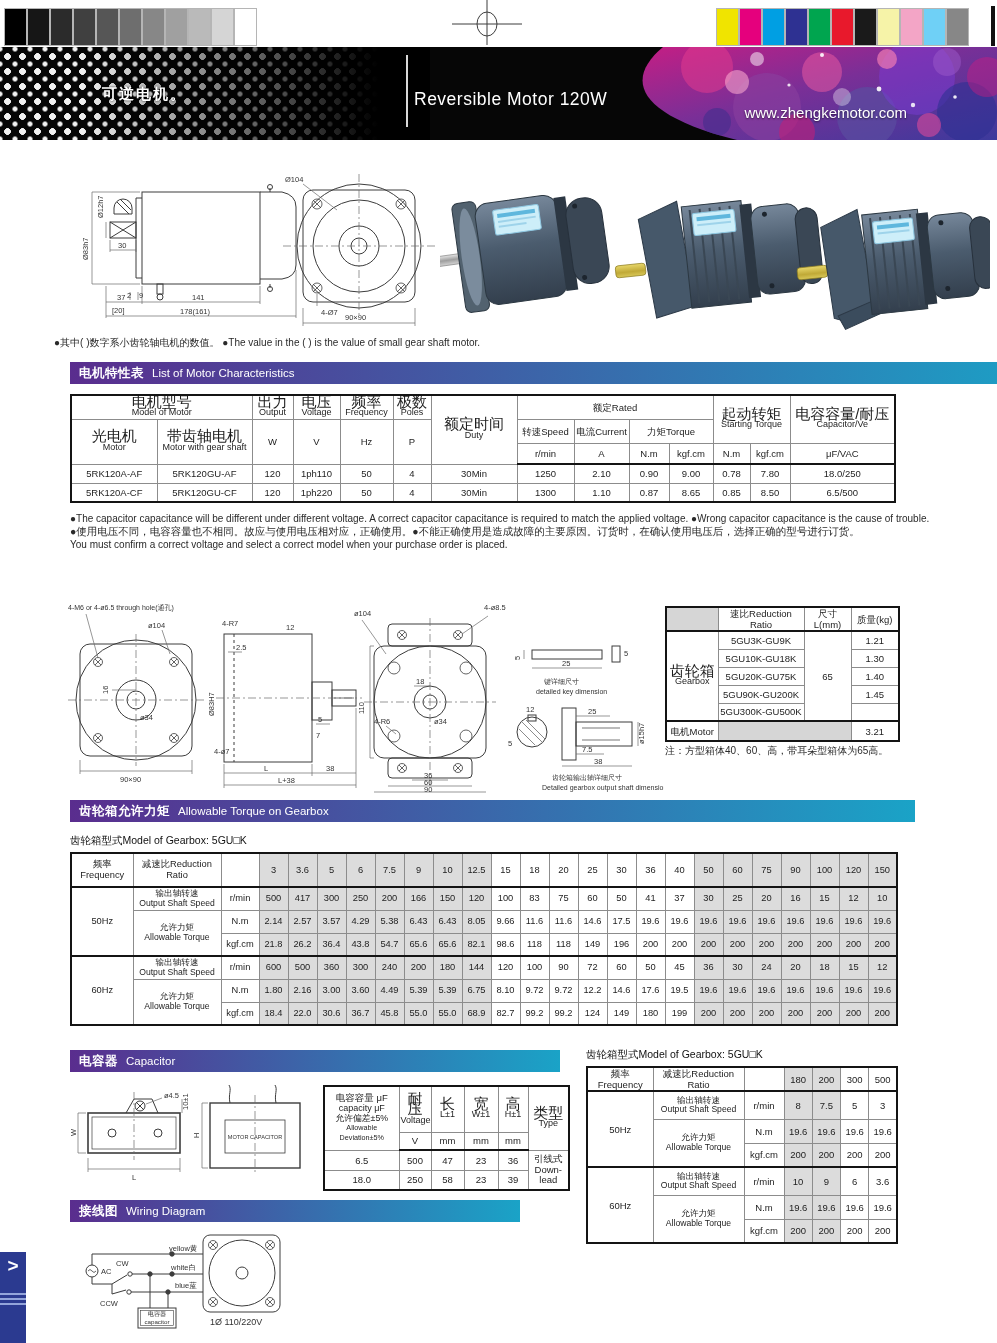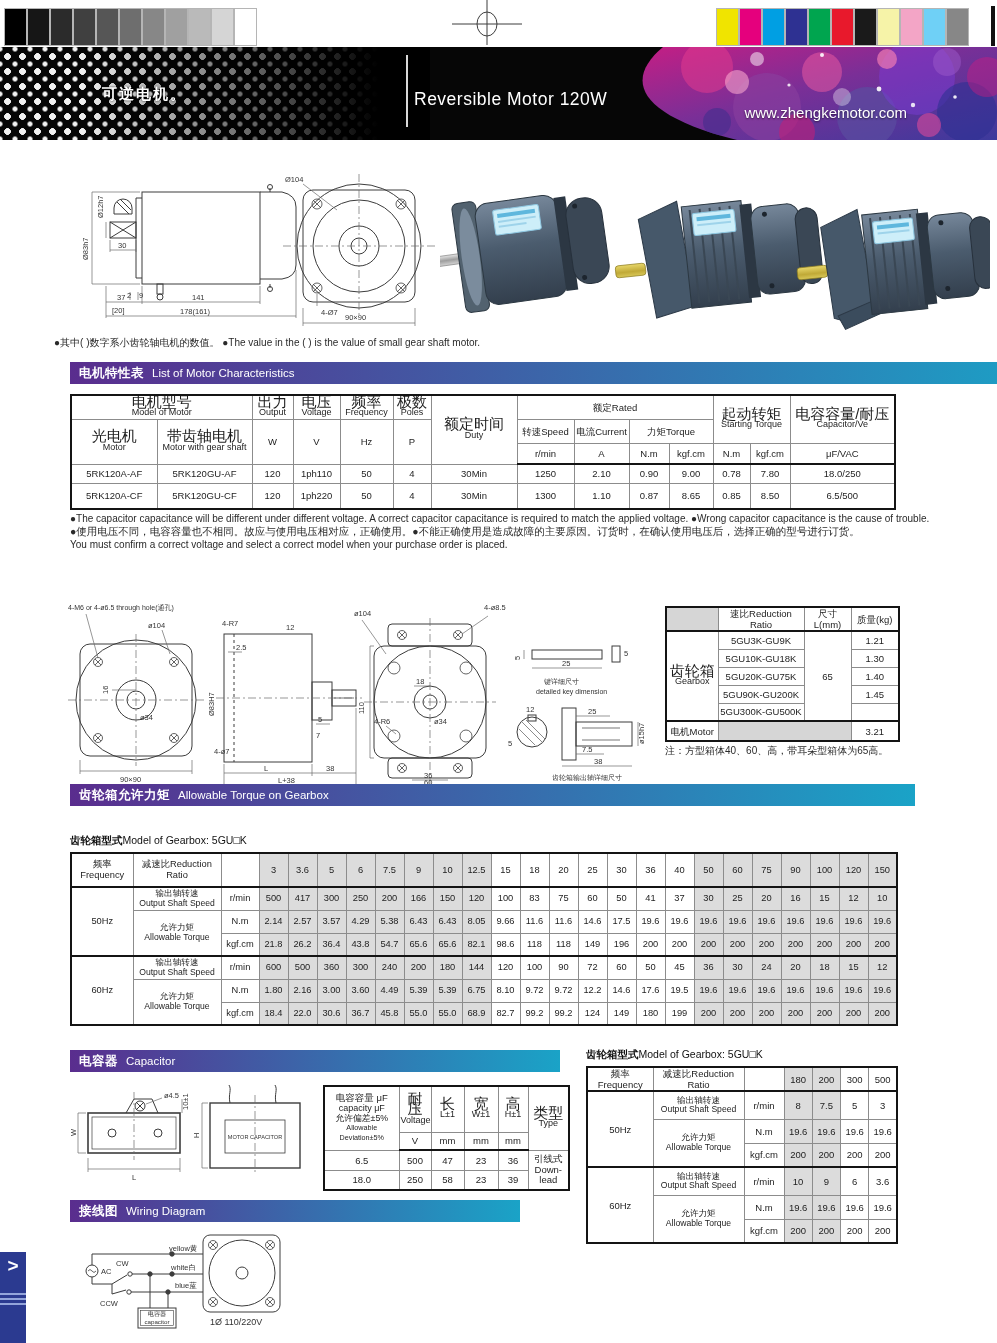--- a/index.html
+++ b/index.html
@@ -24,21 +24,21 @@
 .art{position:absolute;right:0;top:0;width:380px;height:93px}
 .website{position:absolute;right:90px;top:57px;color:#fff;font-size:15px;text-shadow:0 1px 2px rgba(0,0,0,.6)}
 
 .bar{position:absolute;height:22px;background:linear-gradient(90deg,#5a2d8e,#1aa3c7);color:#fff;display:flex;align-items:center;padding-left:9px}
 .bar .cn{font-weight:bold;font-size:12.5px;letter-spacing:.5px}
 .bar .en{font-size:11.5px;margin-left:8px}
 
 .note{position:absolute;font-size:10px;color:#2a2a2a}
 .note .ln{display:block;line-height:13px}
 .subtitle{position:absolute;font-size:10.5px;color:#111;white-space:nowrap}
-.subtitle b{font-weight:bold}
+.subtitle b{font-weight:normal}
 
 table{border-collapse:collapse;table-layout:fixed;position:absolute;background:#fff}
 .t{border:2px solid #141414}
 .t td{border:1px solid #8c8c8c;text-align:center;vertical-align:middle;padding:0 1px;font-size:9.5px;line-height:11px;overflow:hidden;color:#1d1d1d}
 .t .cnl{font-size:15px}
 .t .enl{font-size:9px}
 .t .two div{line-height:10.5px}
 tr.hb td{border-bottom:2px solid #141414}
 tr.bt td{border-top:2px solid #141414}
 .sh{background:#dcdcdc}
@@ -398,21 +398,21 @@
           <td>4</td>
           <td>30Min</td>
           <td>1250</td>
           <td>2.10</td>
           <td>0.90</td>
           <td>9.00</td>
           <td>0.78</td>
           <td>7.80</td>
           <td>18.0/250</td>
         </tr>
-    <tr style="height:26px">
+    <tr style="height:19px">
           <td>5RK120A-CF</td>
           <td>5RK120GU-CF</td>
           <td>120</td>
           <td>1ph220</td>
           <td>50</td>
           <td>4</td>
           <td>30Min</td>
           <td>1300</td>
           <td>1.10</td>
           <td>0.87</td>
@@ -638,21 +638,21 @@
         </tr>
     <tr class="bt" style="height:20px">
       <td>电机Motor</td>
       <td colspan="2" class="gy"></td>
       <td>3.21</td>
     </tr>
   </tbody>
     </table>
   <div class="note" style="left:665px;top:744px;white-space:nowrap">注：方型箱体40、60、高，带耳朵型箱体为65高。</div>
 
-  <div class="bar" style="left:70px;top:784px;width:845px">
+  <div class="bar" style="left:70px;top:800px;width:845px">
     <span class="cn">齿轮箱允许力矩</span>
     <span class="en">Allowable Torque on Gearbox</span>
   </div>
   <div class="subtitle" style="left:70px;top:834px"><b>齿轮箱型式</b><span>Model of Gearbox: 5GU□K</span></div>
 
   <table class="t t3" style="left:70px;top:852px;width:828px">
     <colgroup>
         <col style="width:62px">
         <col style="width:88px">
         <col style="width:38px">

